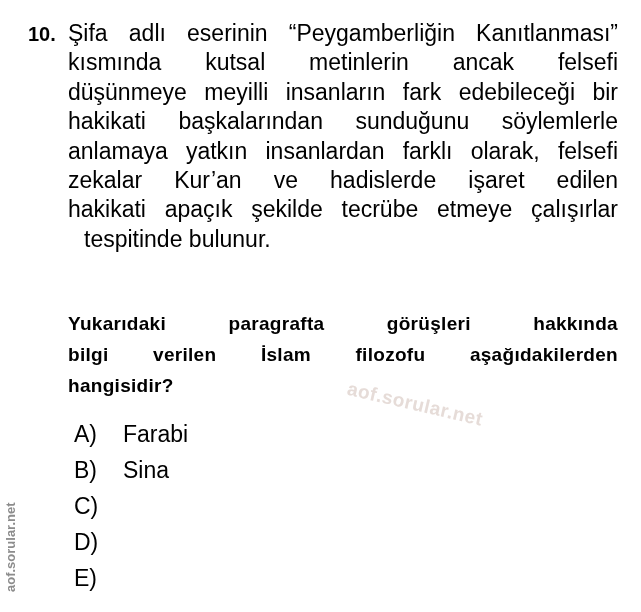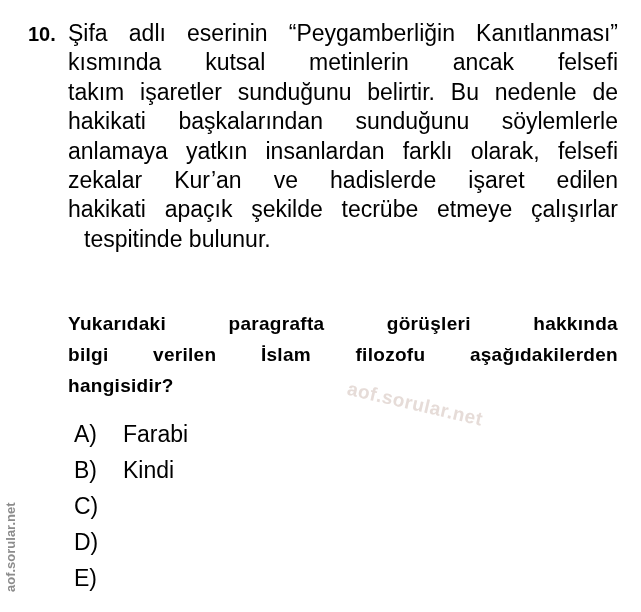--- a/index.html
+++ b/index.html
@@ -102,42 +102,42 @@
   </style>
 </head>
 <body>
 
 <div>
   <div class="question-number">10.</div>
 
   <div class="stem">
     <span class="line">Şifa adlı eserinin “Peygamberliğin Kanıtlanması”</span>
     <span class="line">kısmında kutsal metinlerin ancak felsefi</span>
-    <span class="line">takım işaretler sunduğunu belirtir. Bu nedenle de</span>
+    <span class="line">düşünmeye meyilli insanların fark edebileceği bir</span>
     <span class="line">hakikati başkalarından sunduğunu söylemlerle</span>
     <span class="line">anlamaya yatkın insanlardan farklı olarak, felsefi</span>
     <span class="line">zekalar Kur’an ve hadislerde işaret edilen</span>
     <span class="line">hakikati apaçık şekilde tecrübe etmeye çalışırlar</span>
     <span class="line last">tespitinde bulunur.</span>
   </div>
 
   <div class="prompt">
     <span class="line">Yukarıdaki paragrafta görüşleri hakkında</span>
     <span class="line">bilgi verilen İslam filozofu aşağıdakilerden</span>
     <span class="line last">hangisidir?</span>
   </div>
 
   <div class="options">
     <div class="option">
       <span class="option-letter">A)</span>
       <span class="option-text">Farabi</span>
     </div>
     <div class="option">
       <span class="option-letter">B)</span>
-      <span class="option-text">Kindi</span>
+      <span class="option-text">Sina</span>
     </div>
     <div class="option">
       <span class="option-letter">C)</span>
     </div>
     <div class="option">
       <span class="option-letter">D)</span>
     </div>
     <div class="option">
       <span class="option-letter">E)</span>
     </div>

